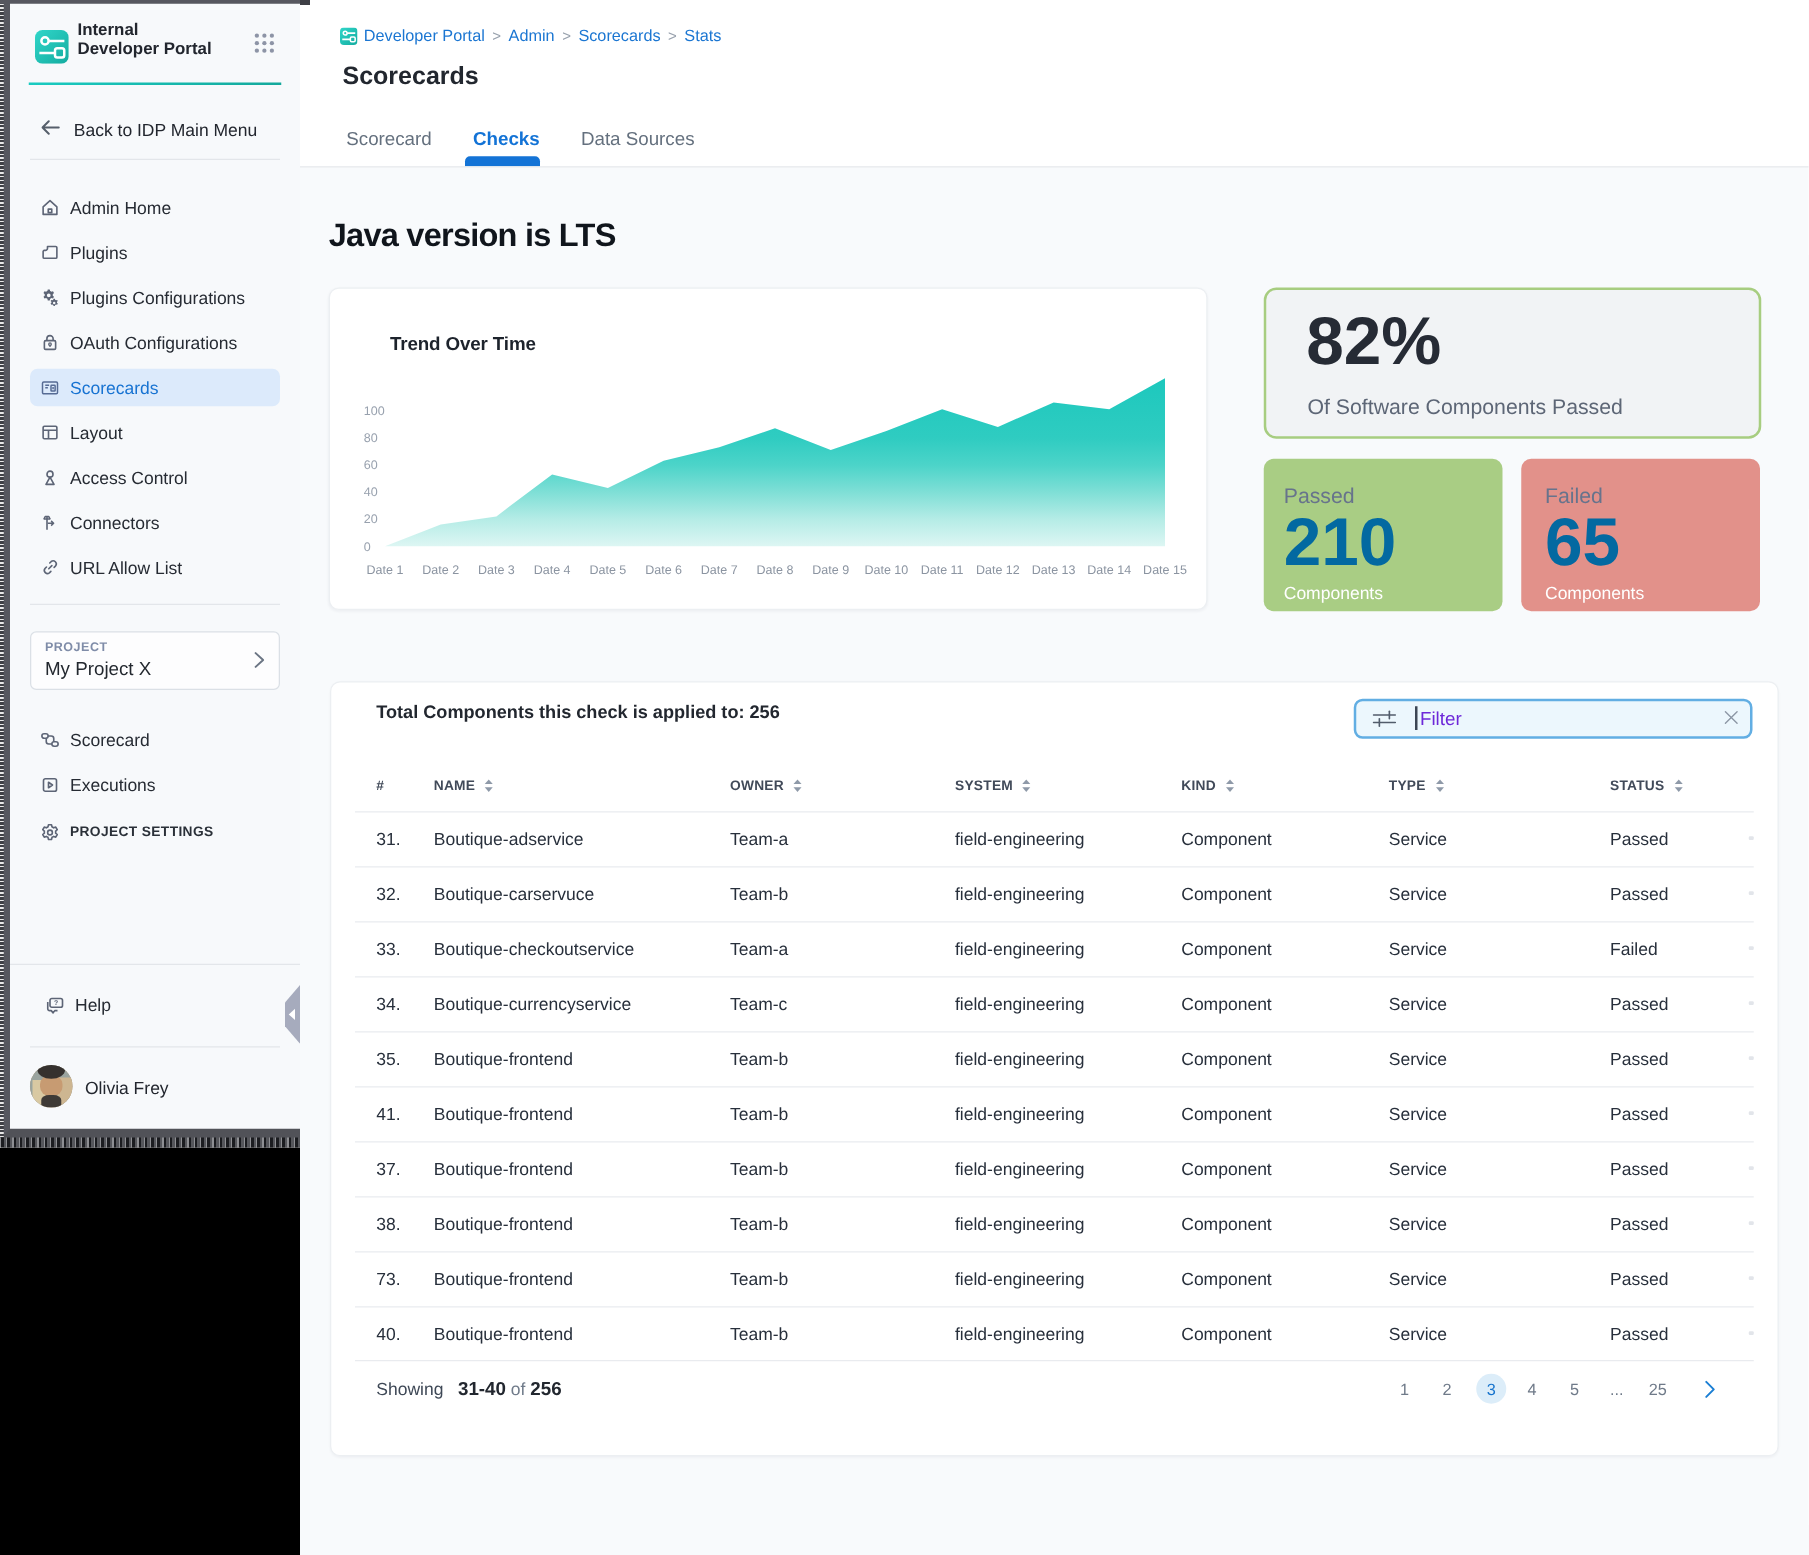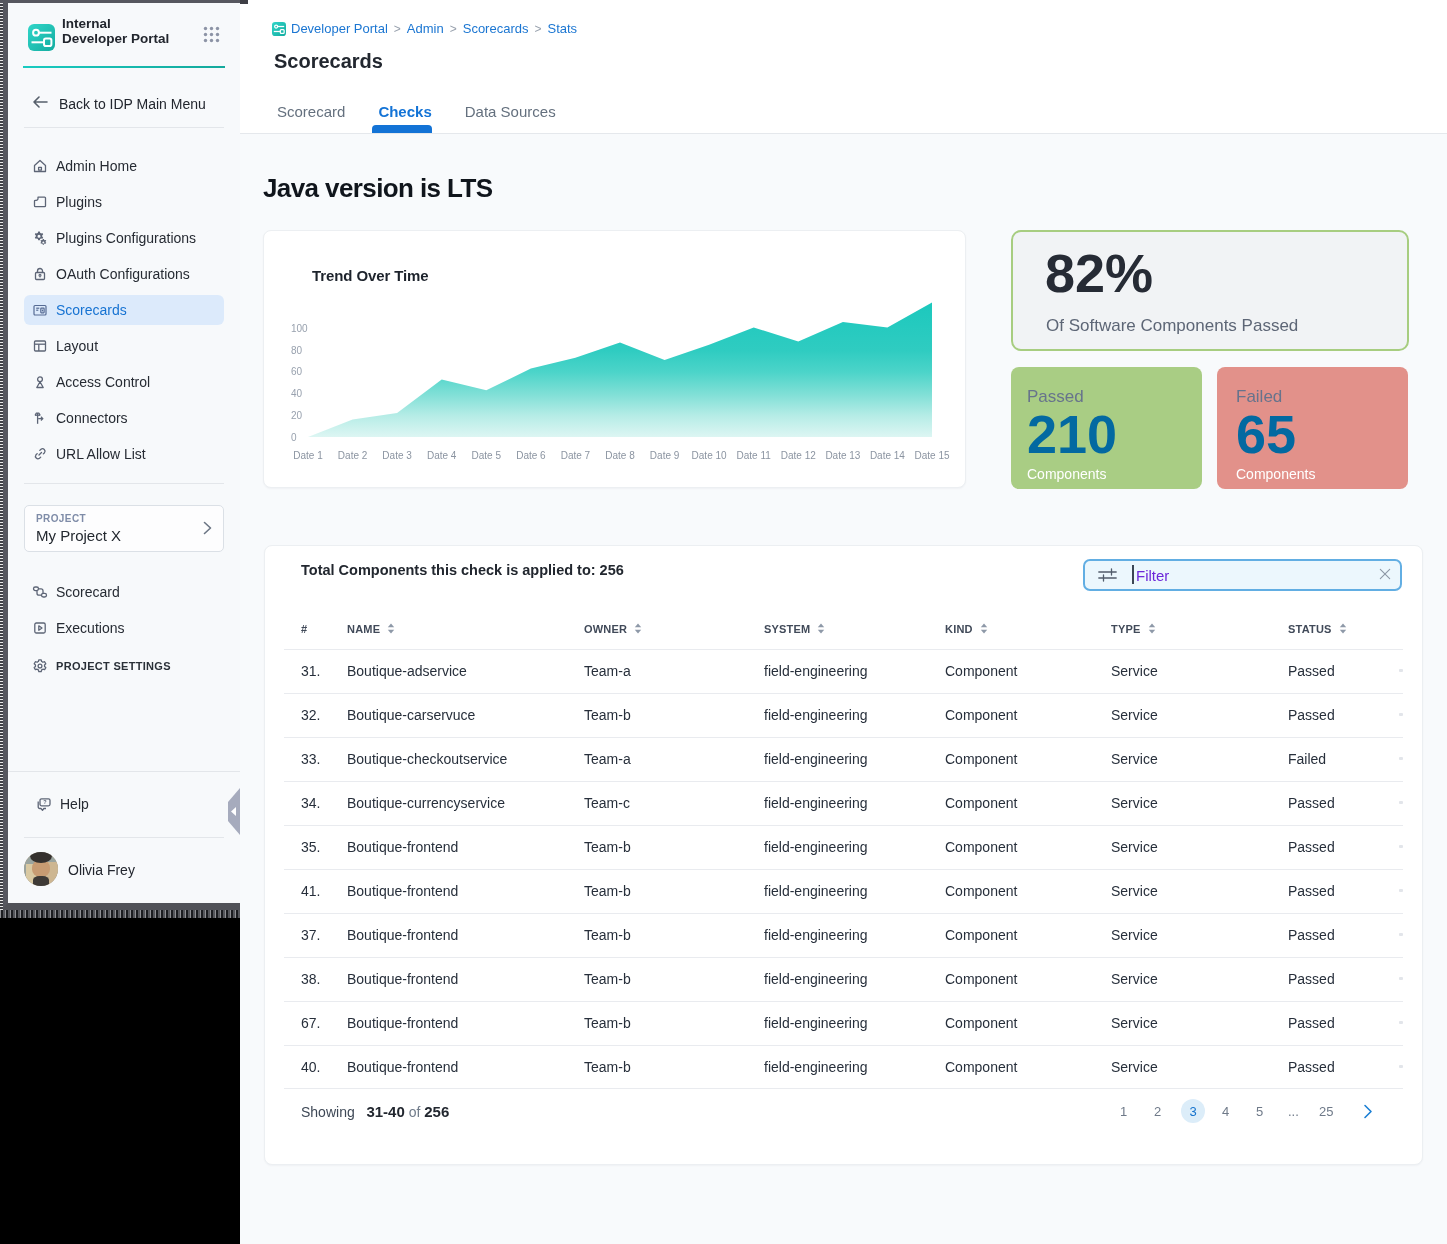--- a/index.html
+++ b/index.html
@@ -419,21 +419,21 @@
 <div class="row abs" style="top:971px">
     <div style="width:46px">38.</div>
     <div style="width:237px">Boutique-frontend</div>
     <div style="width:180px">Team-b</div>
     <div style="width:181px">field-engineering</div>
     <div style="width:166px">Component</div>
     <div style="width:177px">Service</div>
     <div style="width:115px">Passed</div>
   </div>
 <div class="row abs" style="top:1015px">
-    <div style="width:46px">67.</div>
+    <div style="width:46px">73.</div>
     <div style="width:237px">Boutique-frontend</div>
     <div style="width:180px">Team-b</div>
     <div style="width:181px">field-engineering</div>
     <div style="width:166px">Component</div>
     <div style="width:177px">Service</div>
     <div style="width:115px">Passed</div>
   </div>
 <div class="row abs" style="top:1059px">
     <div style="width:46px">40.</div>
     <div style="width:237px">Boutique-frontend</div>

